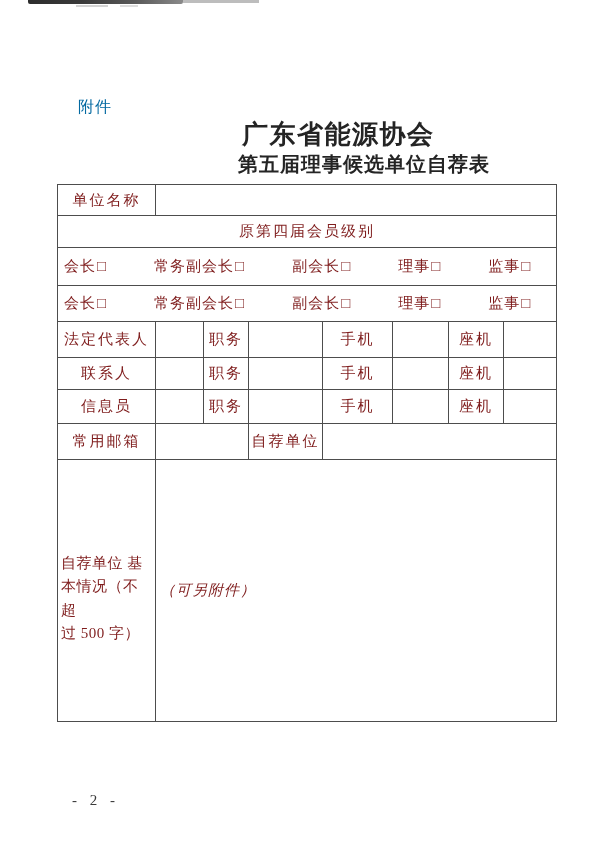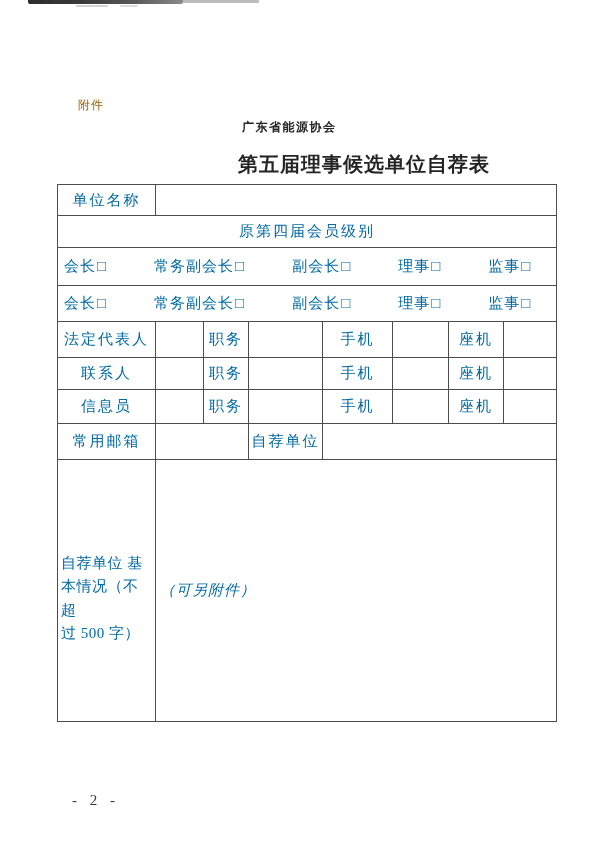--- a/index.html
+++ b/index.html
@@ -35,44 +35,43 @@
     background: #c8c8c8; opacity: .8;
   }
   .artifact-4 {
     left: 120px; top: 5px; width: 18px; height: 2px;
     background: #d4d4d4; opacity: .8;
   }
 
   
   .attachment {
     position: absolute; left: 78px; top: 99px;
-    font-size: 12px; letter-spacing: 1px; line-height: 1;
-    color: #a16207;
+    font-size: 16px; letter-spacing: 1px; line-height: 1;
+    color: #0369a1;
   }
   .title-1 {
     position: absolute; left: 242px; top: 122px;
-    font-size: 12px; font-weight: 700; letter-spacing: 1.5px; line-height: 1;
+    font-size: 26px; font-weight: 700; letter-spacing: 1.5px; line-height: 1;
     color: #242424;
-    font-family: Liberation Mono, monospace;
   }
   .title-2 {
     position: absolute; left: 198px; top: 154px;
     font-size: 20px; font-weight: 700; letter-spacing: 1px; line-height: 1;
     color: #242424;
     margin-left: 40px;
   }
 
   
   .form-table {
     position: absolute; left: 57px; top: 184px;
     width: 499px;
     border-collapse: collapse;
     table-layout: fixed;
     font-size: 15px;
-    color: #0369a1;
+    color: #7f1d1d;
   }
   .form-table td {
     border: 1px solid #4d4d4d;
     padding: 0;
     vertical-align: middle;
     overflow: hidden;
   }
   tr.r1  { height: 31px; }
   tr.r2  { height: 32px; }
   tr.r3  { height: 38px; }

